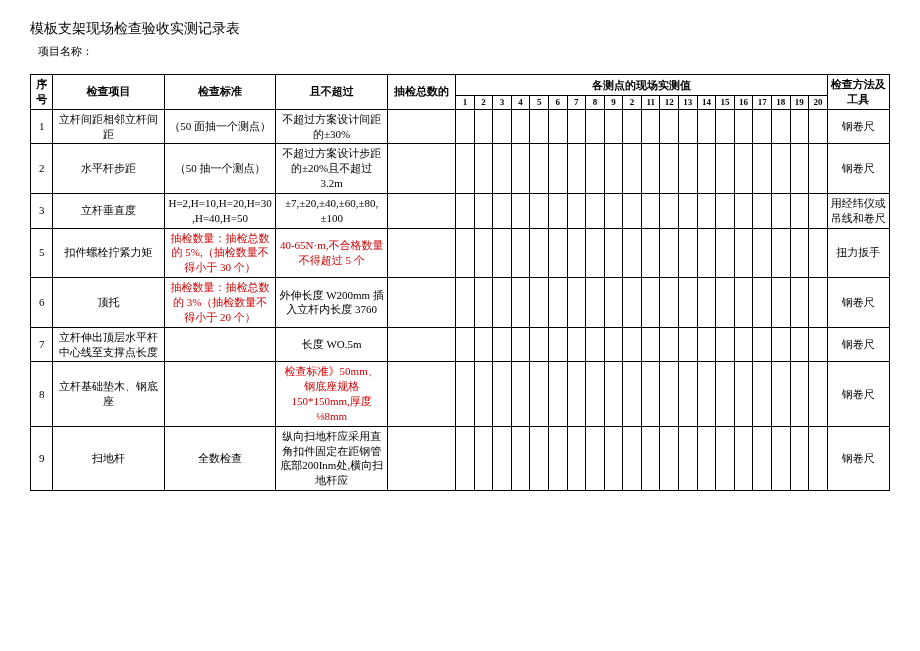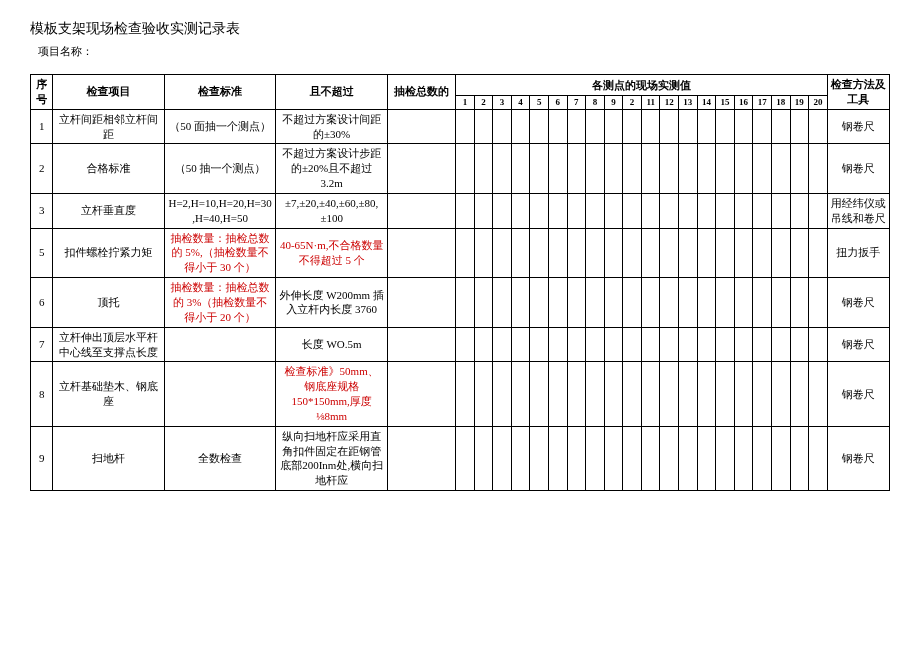--- a/index.html
+++ b/index.html
@@ -135,21 +135,21 @@
         <td></td>
         <td></td>
         <td></td>
         <td></td>
         <td></td>
         <td></td>
         <td>钢卷尺</td>
       </tr>
       <tr>
         <td>2</td>
-        <td>合格标准</td>
+        <td>水平杆步距</td>
         <td>（50 抽一个测点）</td>
         <td>不超过方案设计步距的±20%且不超过 3.2m</td>
         <td></td>
         <td></td>
         <td></td>
         <td></td>
         <td></td>
         <td></td>
         <td></td>
         <td></td>

